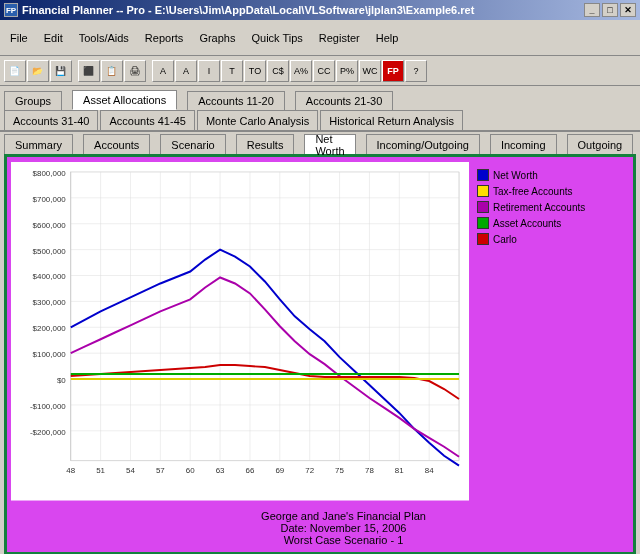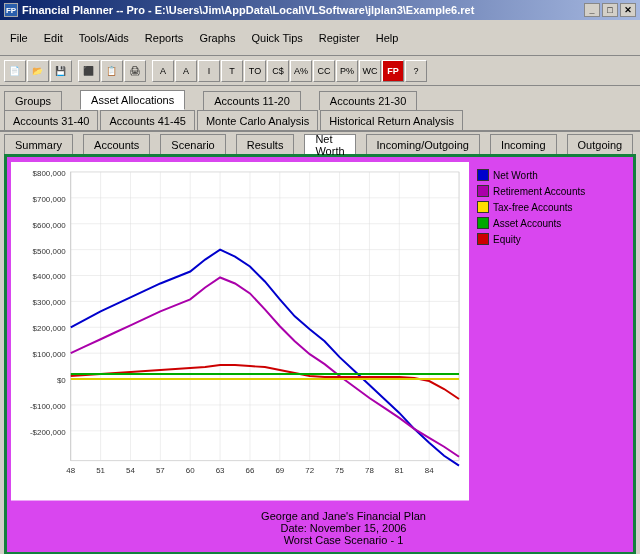--- a/index.html
+++ b/index.html
@@ -66,21 +66,21 @@
       align-items: flex-end;
       padding: 0 4px;
     }
     .nav-tab {
       padding: 3px 10px;
       border: 1px solid #888;
       border-bottom: none;
       background: #d4d0c8;
       cursor: pointer;
       font-size: 11px;
-      margin-right: 18px;
+      margin-right: 10px;
     }
     .nav-tab.active {
       background: white;
       border-bottom: 1px solid white;
       z-index: 1;
     }
     
     
     .sub-nav-row {
       background: #d4d0c8;
@@ -469,34 +469,34 @@
 
       </svg>
     </div>
 
     <div class="legend">
       <div class="legend-item">
         <div class="legend-color" style="background:#0000cc;"></div>
         <span>Net Worth</span>
       </div>
       <div class="legend-item">
+        <div class="legend-color" style="background:#ffdd00;"></div>
+        <span>Tax-free Accounts</span>
+      </div>
+      <div class="legend-item">
         <div class="legend-color" style="background:#aa00aa;"></div>
         <span>Retirement Accounts</span>
-      </div>
-      <div class="legend-item">
-        <div class="legend-color" style="background:#ffdd00;"></div>
-        <span>Tax-free Accounts</span>
       </div>
       <div class="legend-item">
         <div class="legend-color" style="background:#00aa00;"></div>
         <span>Asset Accounts</span>
       </div>
       <div class="legend-item">
         <div class="legend-color" style="background:#cc0000;"></div>
-        <span>Equity</span>
+        <span>Carlo</span>
       </div>
     </div>
   </div>
 
   <div class="chart-footer">
     <div>George and Jane's Financial Plan</div>
     <div>Date: November 15, 2006</div>
     <div>Worst Case Scenario - 1</div>
   </div>
 </div>

